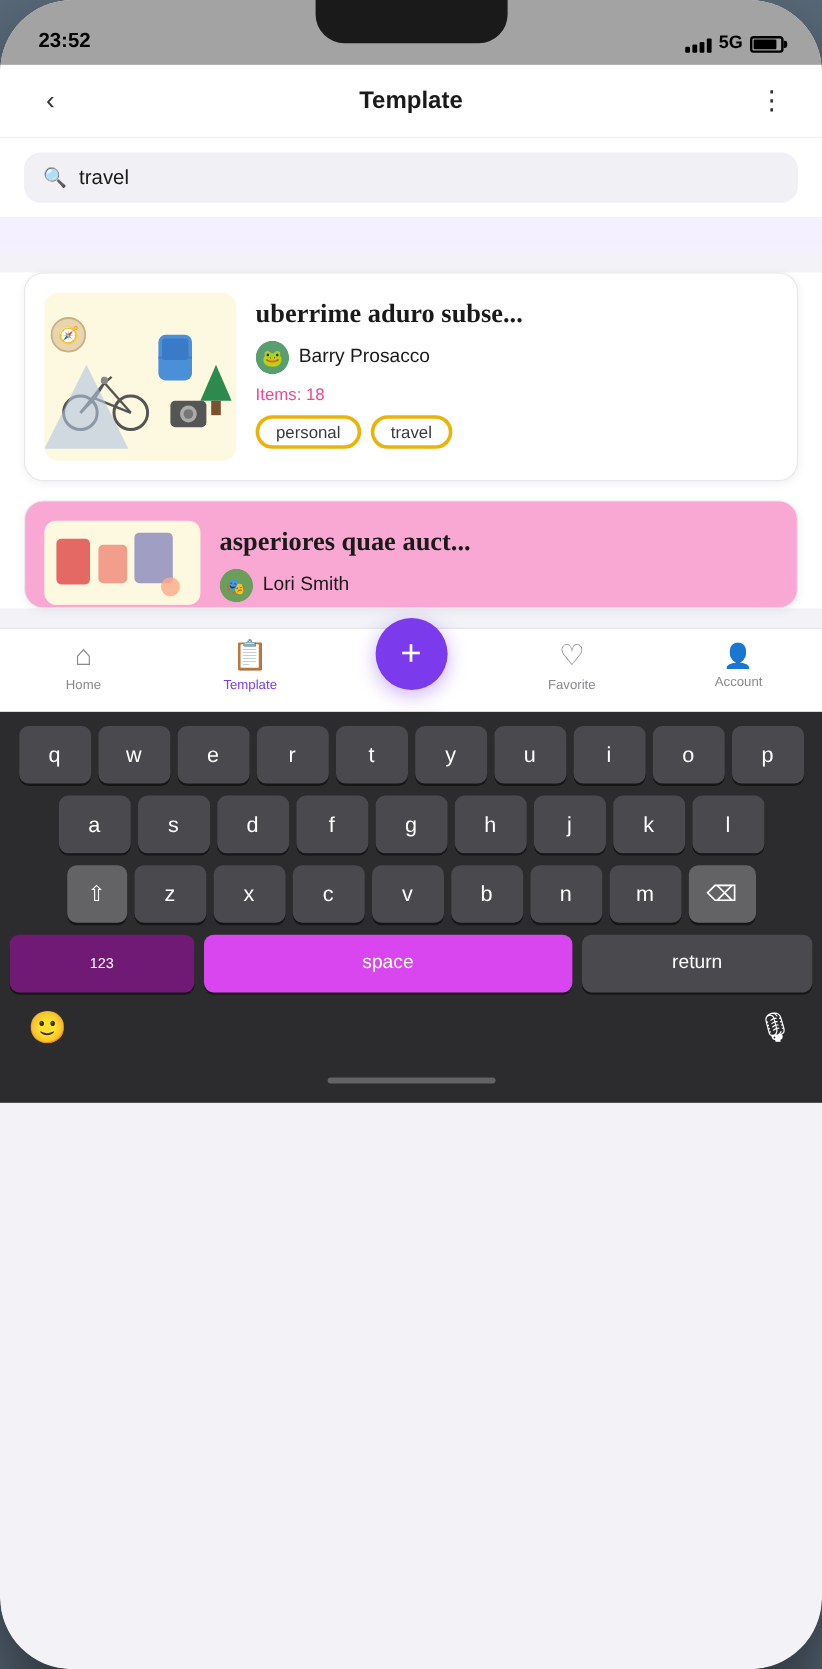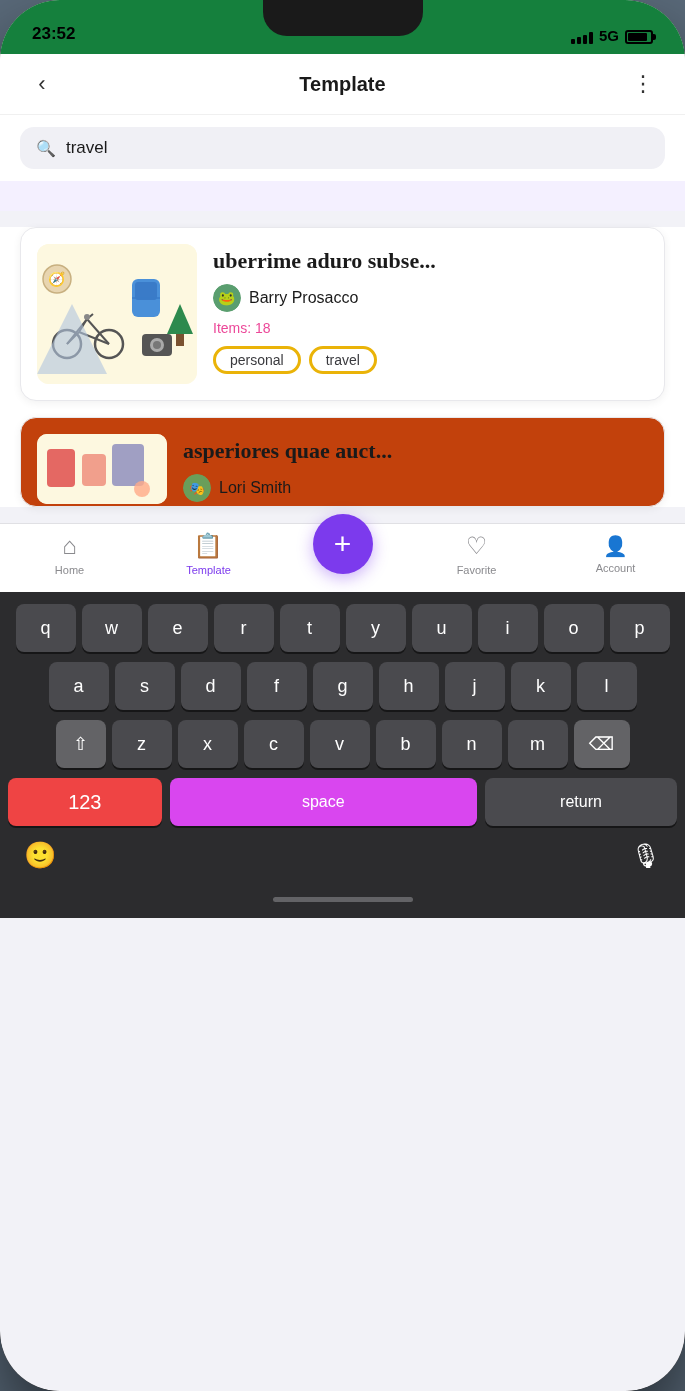--- a/index.html
+++ b/index.html
@@ -44,21 +44,21 @@
       width: 160px;
       height: 36px;
       background: #1a1a1a;
       border-radius: 0 0 24px 24px;
       z-index: 100;
     }
 
     
     .status-bar {
       height: 54px;
-      background: #15803d;
+      background: #a3a3a3;
       display: flex;
       align-items: flex-end;
       padding: 0 32px 8px;
       justify-content: space-between;
       position: relative;
       z-index: 10;
     }
 
     .status-time {
       font-size: 17px;
@@ -371,24 +371,24 @@
     }
 
     .key.return-key {
       background: #4a4a4e;
       max-width: none;
       flex: 2.5;
       font-size: 16px;
     }
 
     .key.num-key {
-      background: #ef4444;
+      background: #701a75;
       flex: 2;
       max-width: none;
-      font-size: 20px;
+      font-size: 12px;
     }
 
     .key.delete-key {
       background: #636366;
       max-width: 56px;
       font-size: 18px;
     }
 
     .keyboard-bottom {
       display: flex;
@@ -418,21 +418,21 @@
 
     .home-bar {
       width: 140px;
       height: 5px;
       background: #636366;
       border-radius: 3px;
     }
 
     
     .partial-card {
-      background: #c2410c;
+      background: #f9a8d4;
       margin: 0 20px 16px;
       border-radius: 16px;
       border: 1px solid #e8e8ec;
       padding: 16px;
       display: flex;
       gap: 16px;
       box-shadow: 0 2px 8px rgba(0,0,0,0.06);
       overflow: hidden;
       height: 90px;
     }

